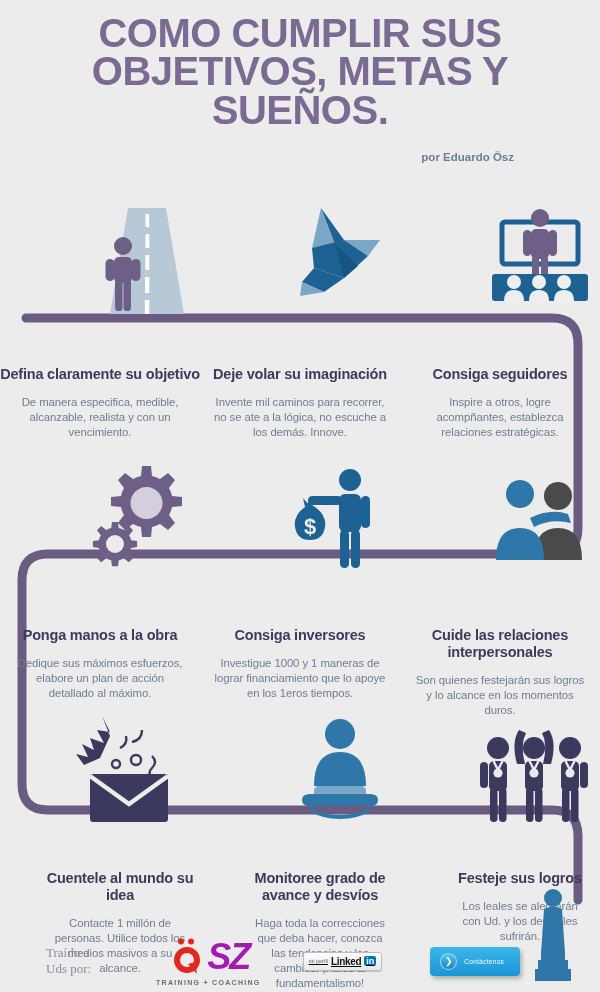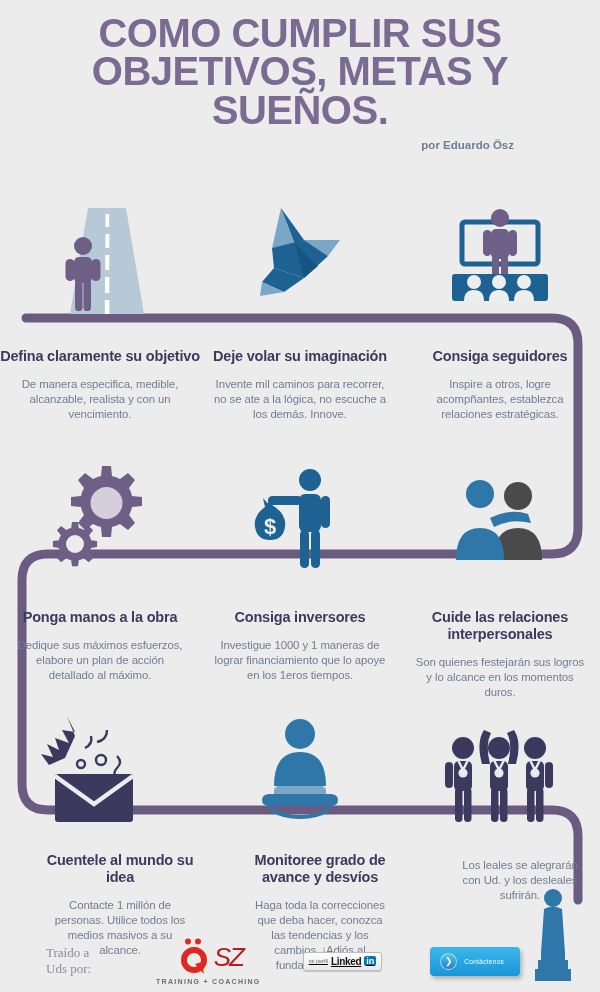--- a/index.html
+++ b/index.html
@@ -10,30 +10,30 @@
     background:#ececec;
   }
 
   
   .header{ padding:14px 26px 0 26px; }
   .title{
     font-size:40px; line-height:0.96; font-weight:bold; letter-spacing:-0.5px;
     color:#7b6a91; text-align:center; text-transform:uppercase;
   }
   .byline{
-    text-align:right; margin-top:10px; padding-right:60px;
+    text-align:right; margin-top:22px; padding-right:60px;
     font-size:11.5px; color:#6f7d94; font-weight:bold;
   }
 
   
   .snake{ position:absolute; left:0; top:0; width:600px; height:992px; pointer-events:none; }
 
   
   .row{ position:absolute; left:0; width:600px; display:flex; }
-  .cell{ width:33.3333%; display:flex; flex-direction:column; align-items:center; }
+  .cell{ width:33.3333%; display:flex; flex-direction:column; align-items:flex-end;gap:18px; }
 
   .icon-wrap{ height:118px; display:flex; align-items:flex-end; justify-content:center; }
 
   .c-title{
     font-size:14.5px; font-weight:bold; color:#3e3a5c; text-align:center;
     line-height:1.18; letter-spacing:-0.2px; margin-top:6px;
   }
   .c-body{
     font-size:11.4px; color:#6f7d94; text-align:center; line-height:1.30;
     margin-top:12px; padding:0 14px; letter-spacing:-0.1px;
@@ -320,20 +320,21 @@
             <path d="M95 48 l5 10 l5-10"></path>
         </g>
         <g fill="#e9e9ee">
           <circle cx="28" cy="61" r="4.6"></circle>
             <circle cx="64" cy="61" r="4.6"></circle>
             <circle cx="100" cy="61" r="4.6"></circle>
         </g>
       </svg>
     </div>
     <div class="txt">
+      <div class="c-title">Festeje sus logros</div>
       <div class="c-body">Los leales se alegrarán con Ud. y los desleales sufrirán.</div>
     </div>
   </div>
 </div>
 
 <svg class="oscar" width="46" height="110" viewBox="0 0 46 110">
   <g fill="#2e77a8">
     <circle cx="23" cy="16" r="9"></circle>
     <path d="M14 27 q9-5 18 0 l3 44 -24 0 z"></path>
     <rect x="11" y="71" width="24" height="7"></rect>
@@ -349,21 +350,21 @@
   </div>
 
   <div class="osz">
     <div class="osz-row">
       <svg width="40" height="40" viewBox="0 0 40 40">
         <circle cx="14" cy="4.5" r="3" fill="#e0281e"></circle>
         <circle cx="24" cy="4.5" r="3" fill="#e0281e"></circle>
         <path d="M20 10 a13 13 0 1 0 0 26 a13 13 0 1 0 0-26 z M20 16 a7 7 0 1 1 0 14 a7 7 0 1 1 0-14 z" fill="#e0281e"></path>
         <path d="M21 27 l9 10 -2-12 z" fill="#e0281e"></path>
       </svg>
-      <span style="font-size:26px;font-weight:normal;color:#b91c1c;font-style:italic;letter-spacing:-2px;">SZ</span>
+      <span style="font-size:36px;font-weight:bold;color:#a21caf;font-style:italic;letter-spacing:-2px;">SZ</span>
     </div>
     <div class="osz-sub">TRAINING + COACHING</div>
   </div>
 
   <div class="li-badge">
     <span class="li-pre">mi perfil</span>
     <span class="li-word">Linked</span>
     <span class="li-in">in</span>
   </div>
 

